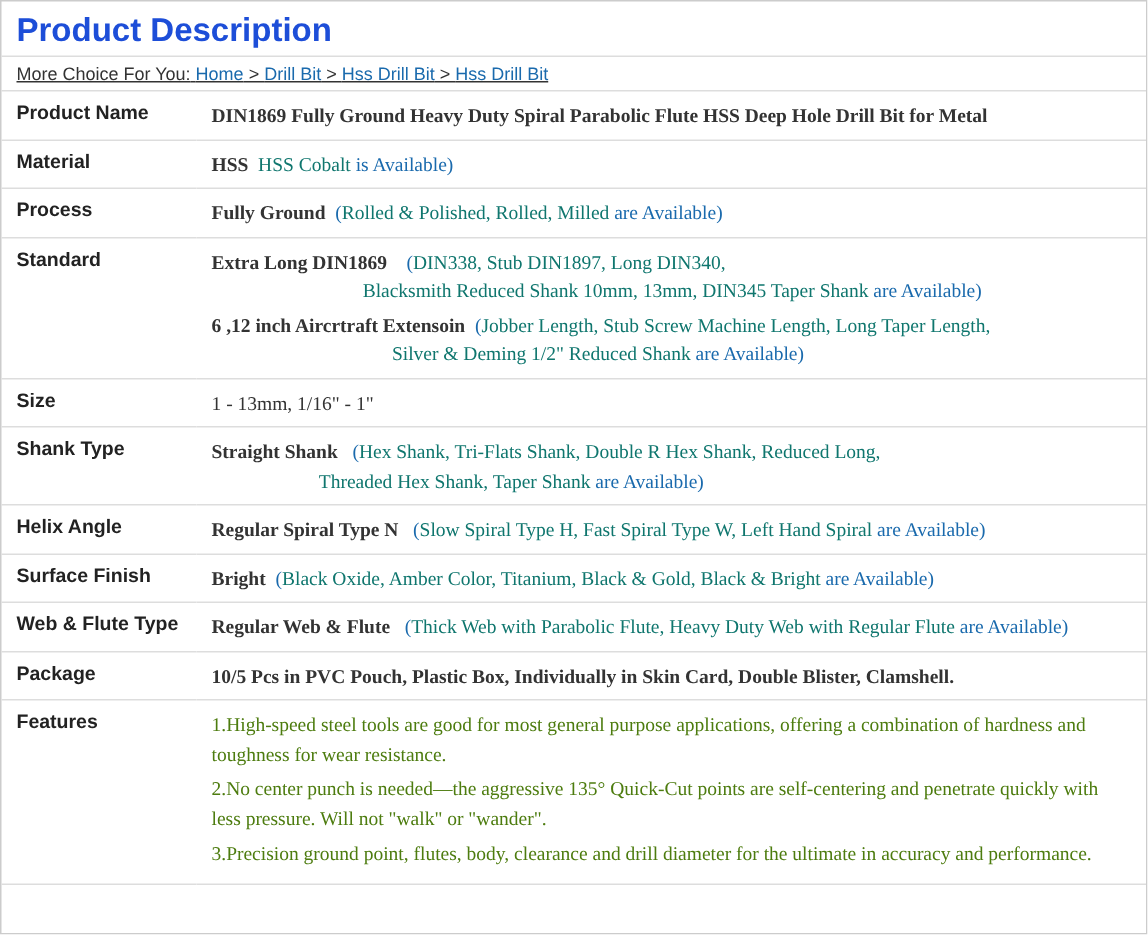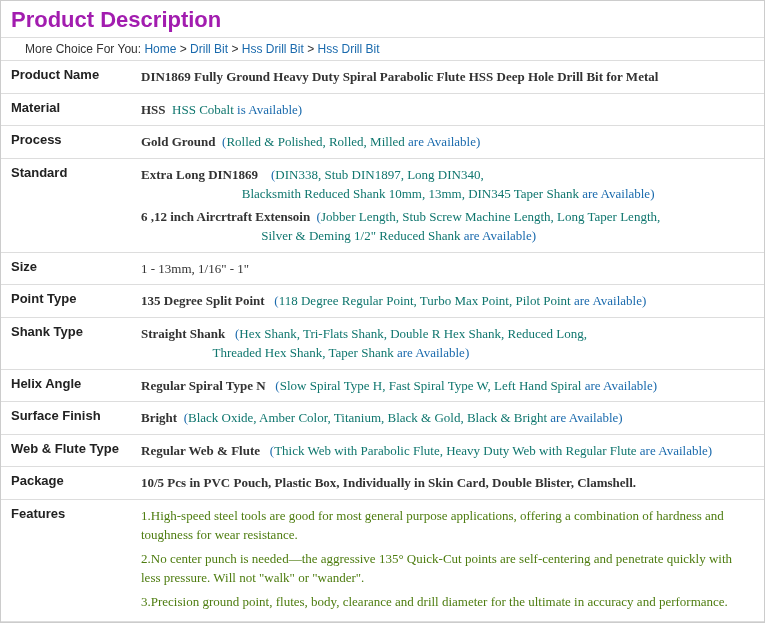--- a/index.html
+++ b/index.html
@@ -9,31 +9,32 @@
       color: #333;
       background: #fff;
     }
     .page-wrapper {
       width: 765px;
       min-height: 623px;
       background: #fff;
       border: 1px solid #ccc;
     }
     .page-title {
-      color: #a21caf;
+      color: #1d4ed8;
       font-size: 22px;
       font-weight: bold;
       padding: 6px 10px 4px 10px;
       border-bottom: 1px solid #ddd;
     }
     .breadcrumb-row {
-      padding: 4px 24px;
+      padding: 4px 10px;
       font-size: 12px;
       color: #333;
       border-bottom: 1px solid #ddd;
+      text-decoration: underline;
     }
     .breadcrumb-row a, .breadcrumb-link {
       color: #1a6aad;
       text-decoration: none;
     }
     table.spec-table {
       width: 100%;
       border-collapse: collapse;
     }
     table.spec-table tr {
@@ -98,45 +99,39 @@
       <tr>
         <td class="label-col">Material</td>
         <td class="value-col">
           <strong>HSS</strong>&nbsp;&nbsp;<span class="available"><span class="blue-link">HSS Cobalt</span> is Available)</span>
         </td>
       </tr>
 
       <tr>
         <td class="label-col">Process</td>
         <td class="value-col">
-          <strong>Gold Ground</strong>&nbsp;&nbsp;<span class="available">(<span class="blue-link">Rolled &amp; Polished, Rolled, Milled</span> are Available)</span>
+          <strong>Fully Ground</strong>&nbsp;&nbsp;<span class="available">(<span class="blue-link">Rolled &amp; Polished, Rolled, Milled</span> are Available)</span>
         </td>
       </tr>
 
       <tr>
         <td class="label-col">Standard</td>
         <td class="value-col">
           <div><strong>Extra Long DIN1869</strong>&nbsp;&nbsp;&nbsp;&nbsp;<span class="available">(<span class="blue-link">DIN338, Stub DIN1897, Long DIN340,</span><br>&nbsp;&nbsp;&nbsp;&nbsp;&nbsp;&nbsp;&nbsp;&nbsp;&nbsp;&nbsp;&nbsp;&nbsp;&nbsp;&nbsp;&nbsp;&nbsp;&nbsp;&nbsp;&nbsp;&nbsp;&nbsp;&nbsp;&nbsp;&nbsp;&nbsp;&nbsp;&nbsp;&nbsp;&nbsp;&nbsp;&nbsp;<span class="blue-link">Blacksmith Reduced Shank 10mm, 13mm, DIN345 Taper Shank</span> are Available)</span></div>
           <div style="margin-top:3px;"><strong>6 ,12 inch Aircrtraft Extensoin</strong>&nbsp;&nbsp;<span class="available">(<span class="blue-link">Jobber Length, Stub Screw Machine Length, Long Taper Length,</span><br>&nbsp;&nbsp;&nbsp;&nbsp;&nbsp;&nbsp;&nbsp;&nbsp;&nbsp;&nbsp;&nbsp;&nbsp;&nbsp;&nbsp;&nbsp;&nbsp;&nbsp;&nbsp;&nbsp;&nbsp;&nbsp;&nbsp;&nbsp;&nbsp;&nbsp;&nbsp;&nbsp;&nbsp;&nbsp;&nbsp;&nbsp;&nbsp;&nbsp;&nbsp;&nbsp;&nbsp;&nbsp;<span class="blue-link">Silver &amp; Deming 1/2" Reduced Shank</span> are Available)</span></div>
         </td>
       </tr>
 
       <tr>
         <td class="label-col">Size</td>
         <td class="value-col">
           1 - 13mm, 1/16" - 1"
         </td>
       </tr>
 
-      <tr>
-        <td class="label-col">Point Type</td>
-        <td class="value-col">
-          <strong>135 Degree Split Point</strong>&nbsp;&nbsp;&nbsp;<span class="available">(<span class="blue-link">118 Degree Regular Point, Turbo Max Point, Pilot Point</span> are Available)</span>
-        </td>
-      </tr>
 
       <tr>
         <td class="label-col">Shank Type</td>
         <td class="value-col">
           <strong>Straight Shank</strong>&nbsp;&nbsp;&nbsp;<span class="available">(<span class="blue-link">Hex Shank, Tri-Flats Shank, Double R Hex Shank, Reduced Long,</span><br>&nbsp;&nbsp;&nbsp;&nbsp;&nbsp;&nbsp;&nbsp;&nbsp;&nbsp;&nbsp;&nbsp;&nbsp;&nbsp;&nbsp;&nbsp;&nbsp;&nbsp;&nbsp;&nbsp;&nbsp;&nbsp;&nbsp;<span class="blue-link">Threaded Hex Shank, Taper Shank</span> are Available)</span>
         </td>
       </tr>
 
       <tr>
         <td class="label-col">Helix Angle</td>

